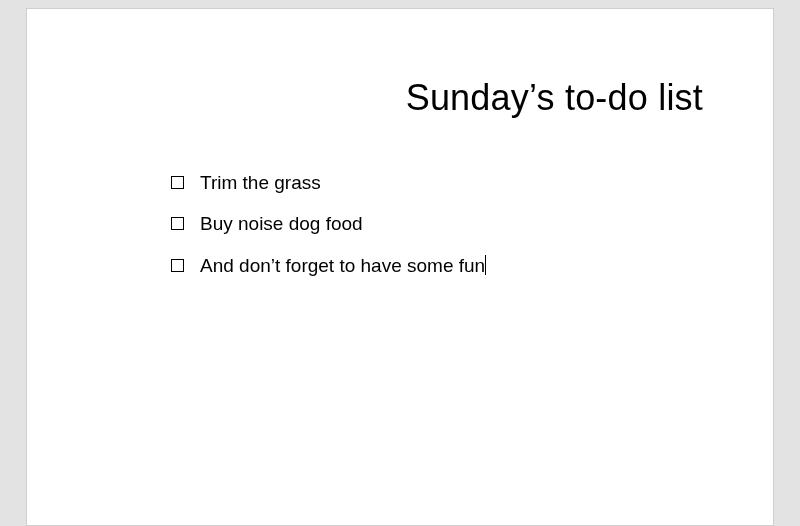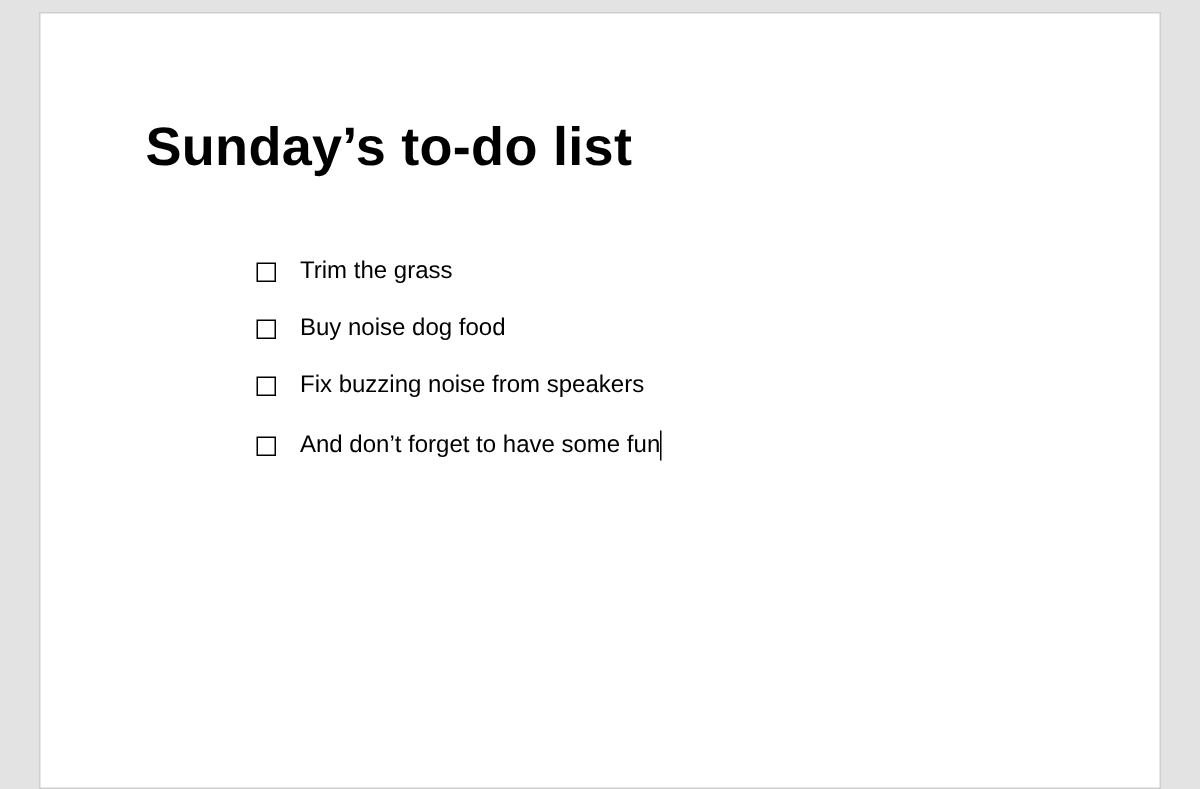--- a/index.html
+++ b/index.html
@@ -18,32 +18,32 @@
     top: 8px;
     right: 26px;
     bottom: 0;
     background: #fff;
     border: 1px solid #cfcfcf;
     box-sizing: border-box;
     padding: 60px 70px 0 70px;
   }
   .title {
     font-size: 36px;
-    font-weight: 700;
-    text-align: left;
+    font-weight: 400;
+    text-align: right;
     margin: 8px 0 54px 0;
     letter-spacing: 0.2px;
   }
   .list {
     margin-left: 74px;
   }
   .item {
     display: flex;
     align-items: center;
-    font-size: 16px;
+    font-size: 19px;
     line-height: 1;
     margin-bottom: 22px;
     text-align: center;
   }
   .checkbox {
     width: 13px;
     height: 13px;
     border: 1.5px solid #000;
     box-sizing: border-box;
     margin-right: 16px;
@@ -70,24 +70,20 @@
       <span>Trim the grass</span>
     </div>
 
 
     <div class="item">
       <span class="checkbox"></span>
       <span>Buy noise dog food</span>
     </div>
 
 
-    <div class="item">
-      <span class="checkbox"></span>
-      <span>Fix buzzing noise from speakers</span>
-    </div>
 
 
     <div class="item">
       <span class="checkbox"></span>
       <span>And don’t forget to have some fun</span>
         <span class="cursor"></span>
     </div>
 
   </div>
 </div>

